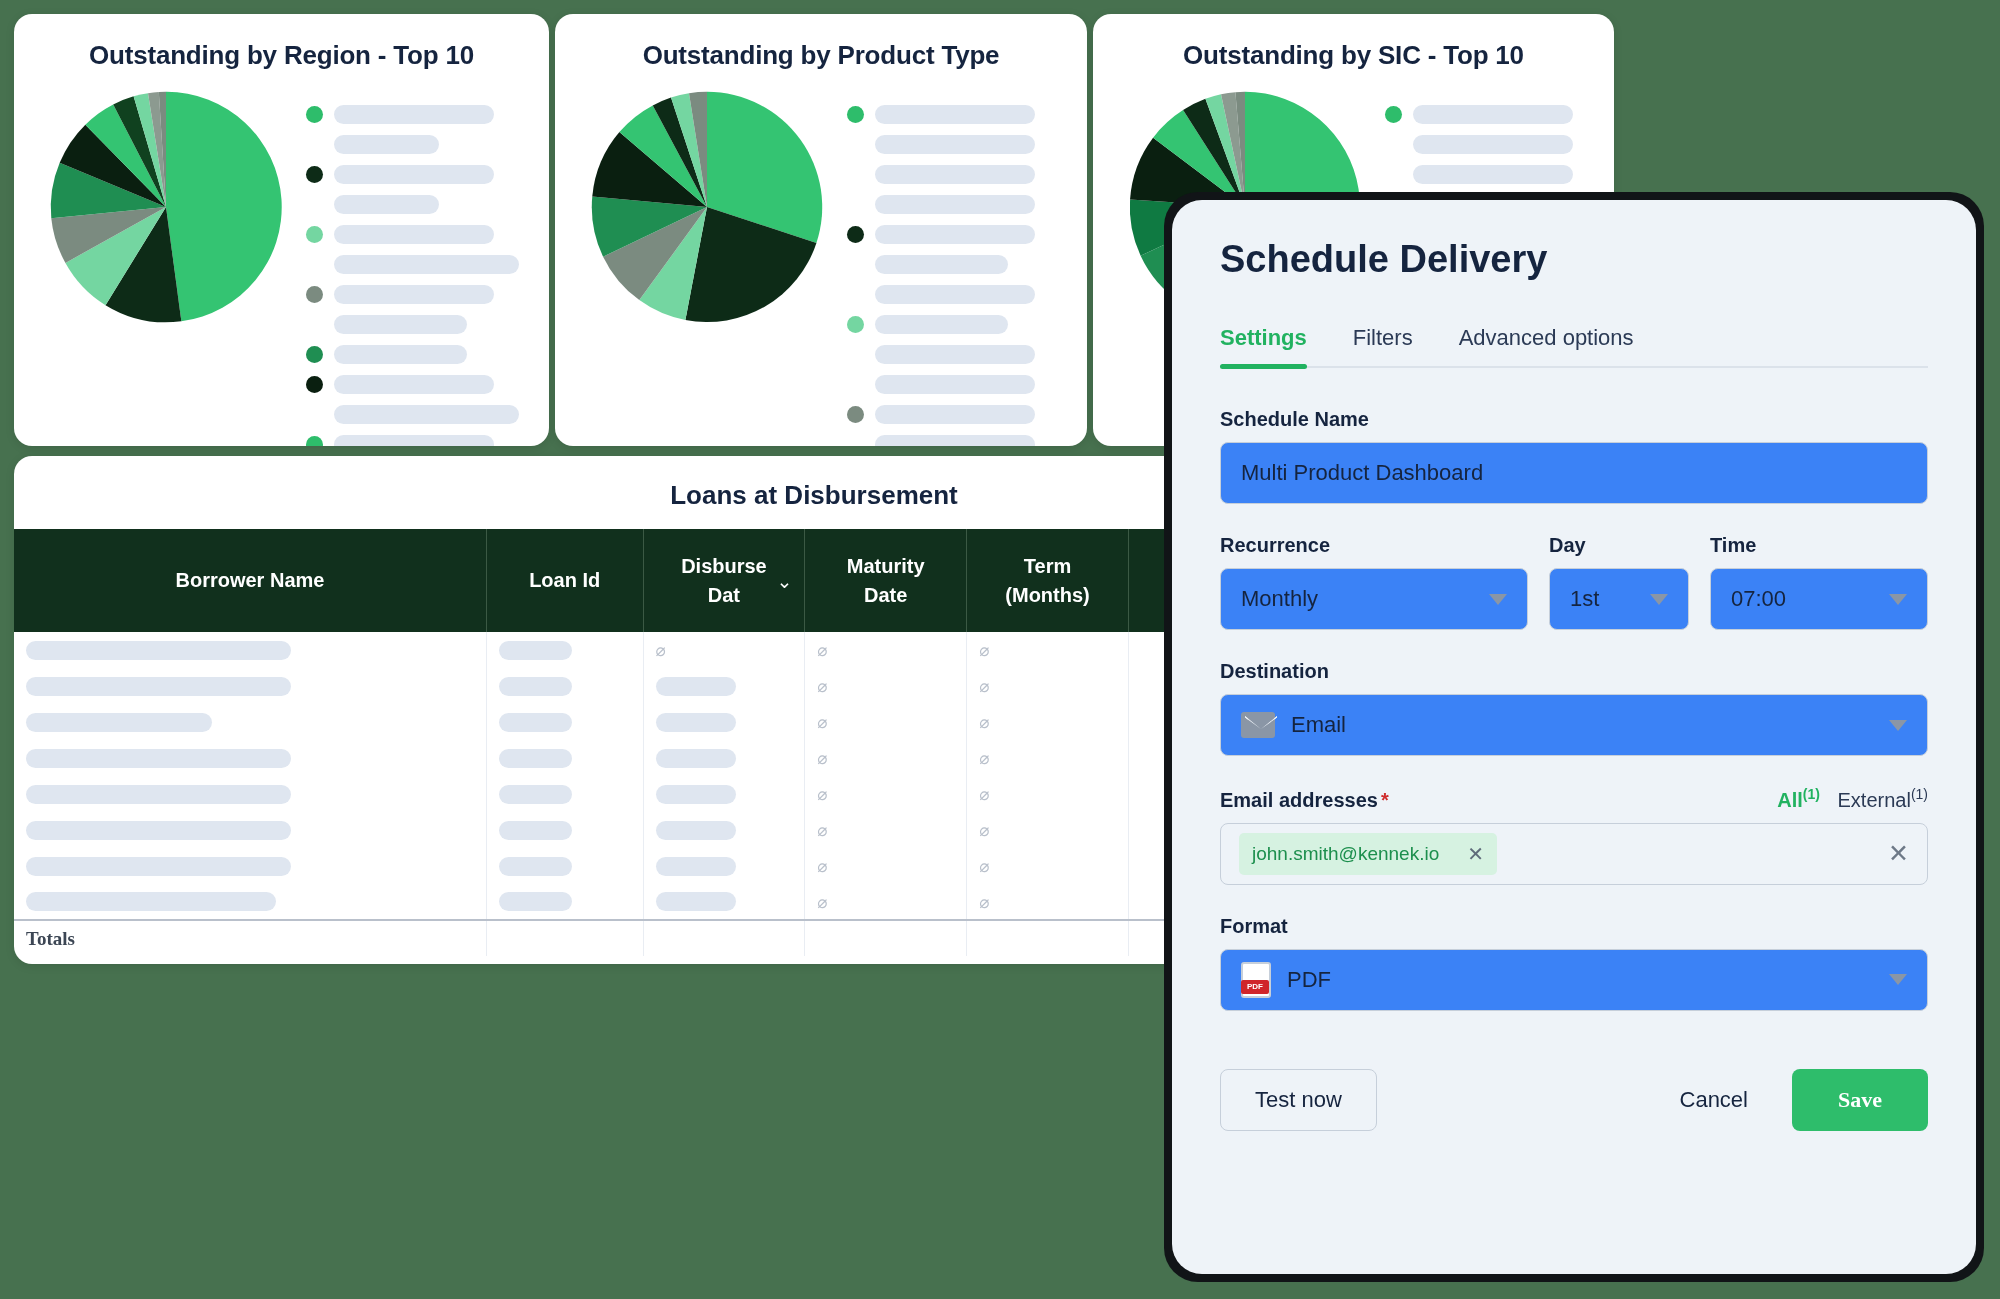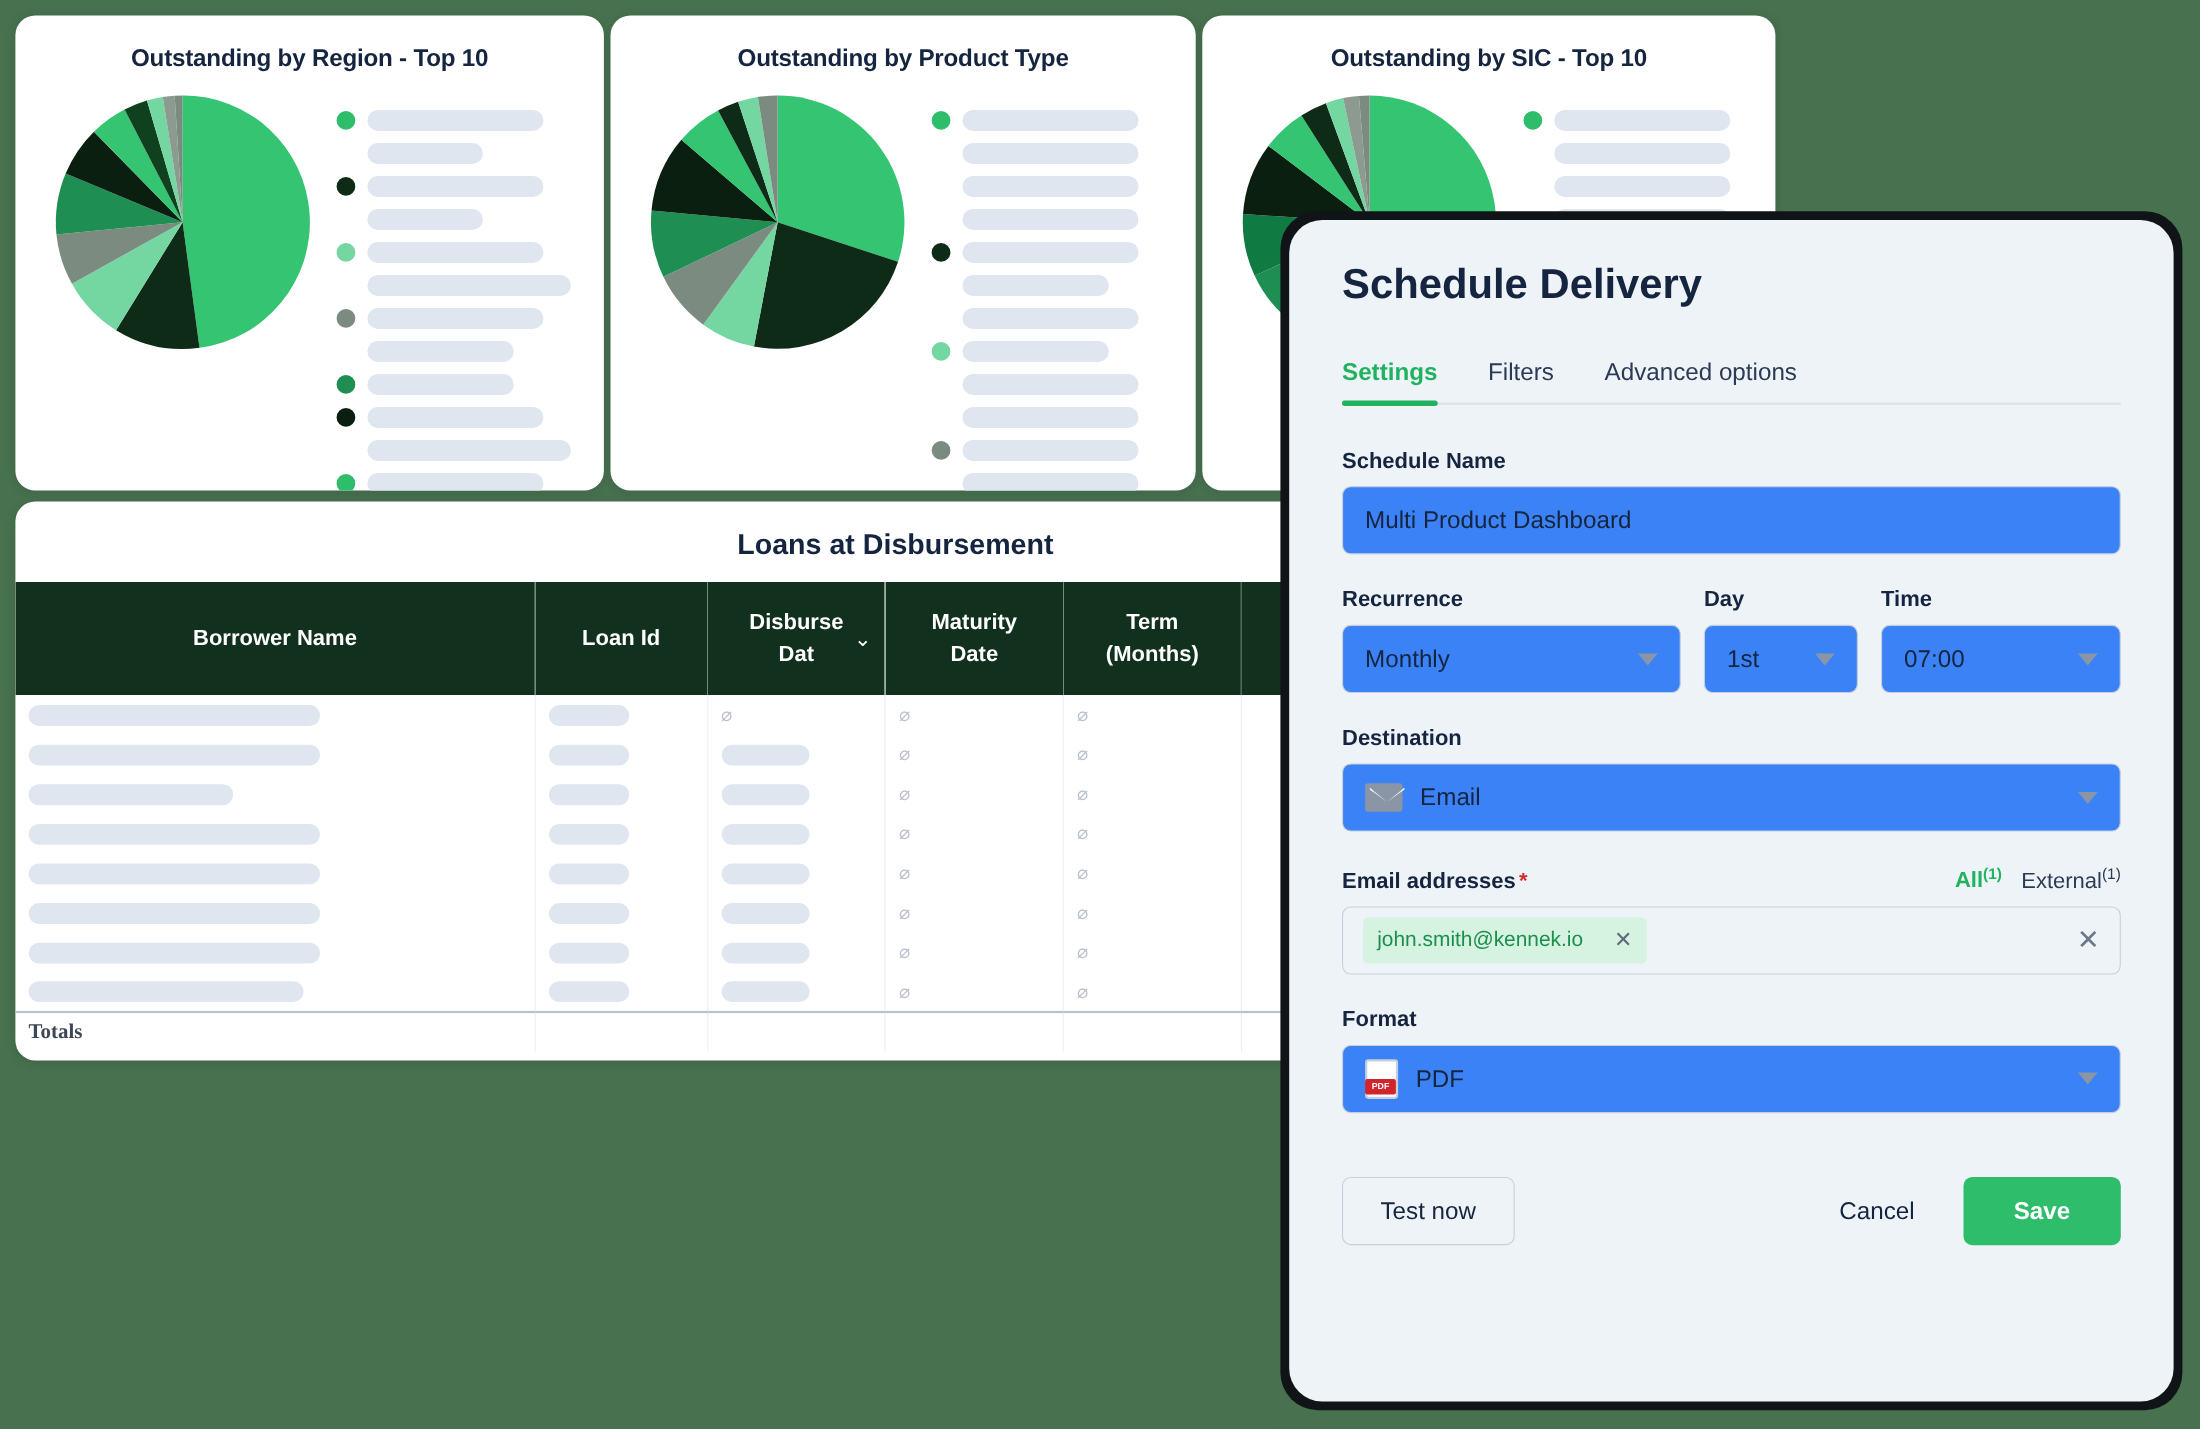--- a/index.html
+++ b/index.html
@@ -28,21 +28,21 @@
     height: 432px;
     overflow: hidden;
     box-shadow: 0 2px 10px rgba(0,0,0,0.10);
   }
   .chart-card.c1 { width: 535px; }
   .chart-card.c2 { width: 532px; }
   .chart-card.c3 { width: 521px; }
 
   .chart-title {
     text-align: center;
-    font-size: 22px;
+    font-size: 26px;
     font-weight: bold;
     color: #15243f;
     padding-top: 26px;
     letter-spacing: -0.2px;
   }
   .chart-body {
     display: flex;
     align-items: flex-start;
     padding: 6px 14px 0 14px;
   }
@@ -264,21 +264,21 @@
   .btn-text {
     background: transparent; border: none;
     color: #15243f;
     margin-left: auto; margin-right: 34px;
     height: 62px; padding: 0 10px;
   }
   .btn-primary {
     background: #2ebd6b;
     border: none; border-radius: 8px;
     height: 62px; padding: 0 46px;
-    color: #ffffff; font-weight: bold;
+    color: #ffffff; font-weight: bold; font-family: Liberation Serif, serif;
   }
 </style>
 </head>
 <body>
 
 <div id="stage">
 
   <div class="dash">
 
     <div class="charts-row">

